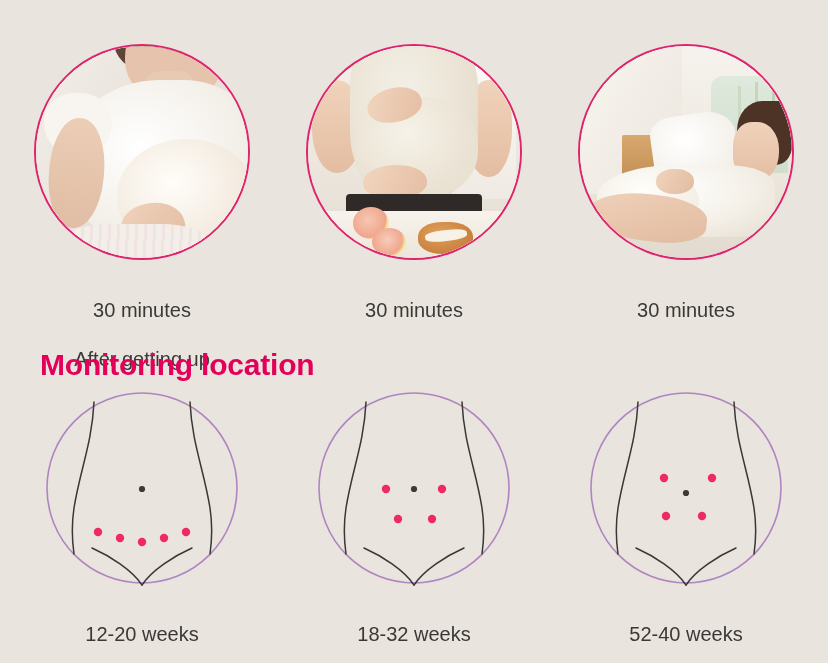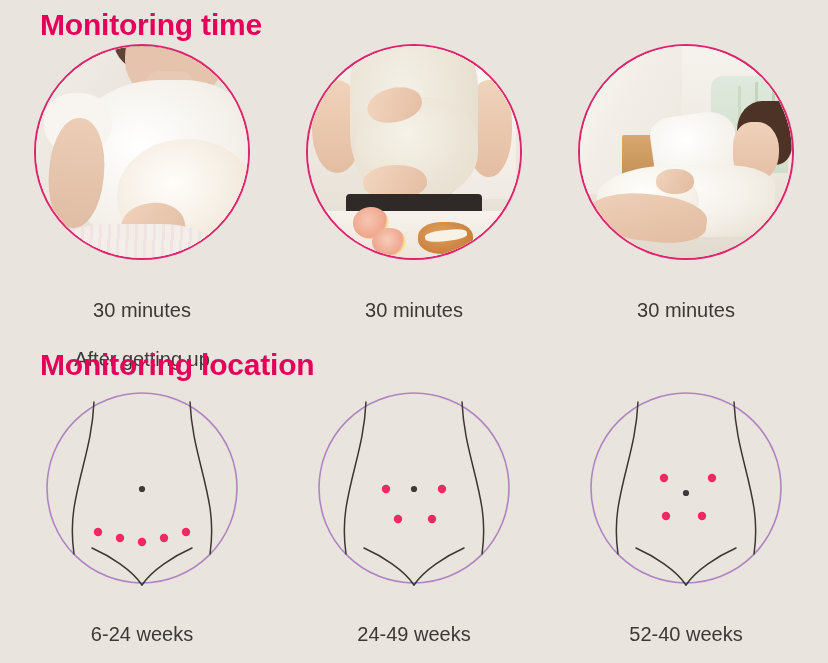--- a/index.html
+++ b/index.html
@@ -138,21 +138,20 @@
   }
   .torso-svg { display: block; width: 212px; height: 200px; }
 
   .cap-loc { margin-top: 10px; }
 </style>
 </head>
 <body>
 
 <div class="page">
 
-  <div class="section-title" id="title-time">Monitoring time</div>
 
   <div class="row" id="row-time">
 
     <div class="cell c0">
       <div class="photo-circle">
         <div class="photo-inner">
           <div class="ph1-bg"></div>
           <div class="ph1-wall"></div>
           <div class="ph1-hair"></div>
           <div class="ph1-head"></div>
@@ -235,42 +234,42 @@
           <path d="M156 160 C138 168, 116 182, 106 197" fill="none" stroke="#3b3733" stroke-width="1.5" stroke-linecap="round"></path>
           <circle cx="106" cy="101" r="3.1" fill="#3a3a3a"></circle>
           <circle cx="62" cy="144" r="4.2" fill="#ef2a63"></circle>
           <circle cx="84" cy="150" r="4.2" fill="#ef2a63"></circle>
           <circle cx="106" cy="154" r="4.2" fill="#ef2a63"></circle>
           <circle cx="128" cy="150" r="4.2" fill="#ef2a63"></circle>
           <circle cx="150" cy="144" r="4.2" fill="#ef2a63"></circle>
         </svg>
       </div>
       <div class="caption cap-loc">
-        <span class="l1">6-24 weeks</span>
+        <span class="l1">12-20 weeks</span>
         
       </div>
     </div>
 
     <div class="cell c1">
       <div class="torso-wrap">
         <svg class="torso-svg" viewBox="0 0 212 200">
           <circle cx="106" cy="100" r="95" fill="none" stroke="#b084c0" stroke-width="1.6"></circle>
           <path d="M58 14 C56 56, 44 82, 38 120 C35 140, 36 152, 38 166" fill="none" stroke="#3b3733" stroke-width="1.5" stroke-linecap="round"></path>
           <path d="M154 14 C156 56, 168 82, 174 120 C177 140, 176 152, 174 166" fill="none" stroke="#3b3733" stroke-width="1.5" stroke-linecap="round"></path>
           <path d="M56 160 C74 168, 96 182, 106 197" fill="none" stroke="#3b3733" stroke-width="1.5" stroke-linecap="round"></path>
           <path d="M156 160 C138 168, 116 182, 106 197" fill="none" stroke="#3b3733" stroke-width="1.5" stroke-linecap="round"></path>
           <circle cx="106" cy="101" r="3.1" fill="#3a3a3a"></circle>
           <circle cx="78" cy="101" r="4.2" fill="#ef2a63"></circle>
           <circle cx="134" cy="101" r="4.2" fill="#ef2a63"></circle>
           <circle cx="90" cy="131" r="4.2" fill="#ef2a63"></circle>
           <circle cx="124" cy="131" r="4.2" fill="#ef2a63"></circle>
         </svg>
       </div>
       <div class="caption cap-loc">
-        <span class="l1">24-49 weeks</span>
+        <span class="l1">18-32 weeks</span>
         
       </div>
     </div>
 
     <div class="cell c2">
       <div class="torso-wrap">
         <svg class="torso-svg" viewBox="0 0 212 200">
           <circle cx="106" cy="100" r="95" fill="none" stroke="#b084c0" stroke-width="1.6"></circle>
           <path d="M58 14 C56 56, 44 82, 38 120 C35 140, 36 152, 38 166" fill="none" stroke="#3b3733" stroke-width="1.5" stroke-linecap="round"></path>
           <path d="M154 14 C156 56, 168 82, 174 120 C177 140, 176 152, 174 166" fill="none" stroke="#3b3733" stroke-width="1.5" stroke-linecap="round"></path>

